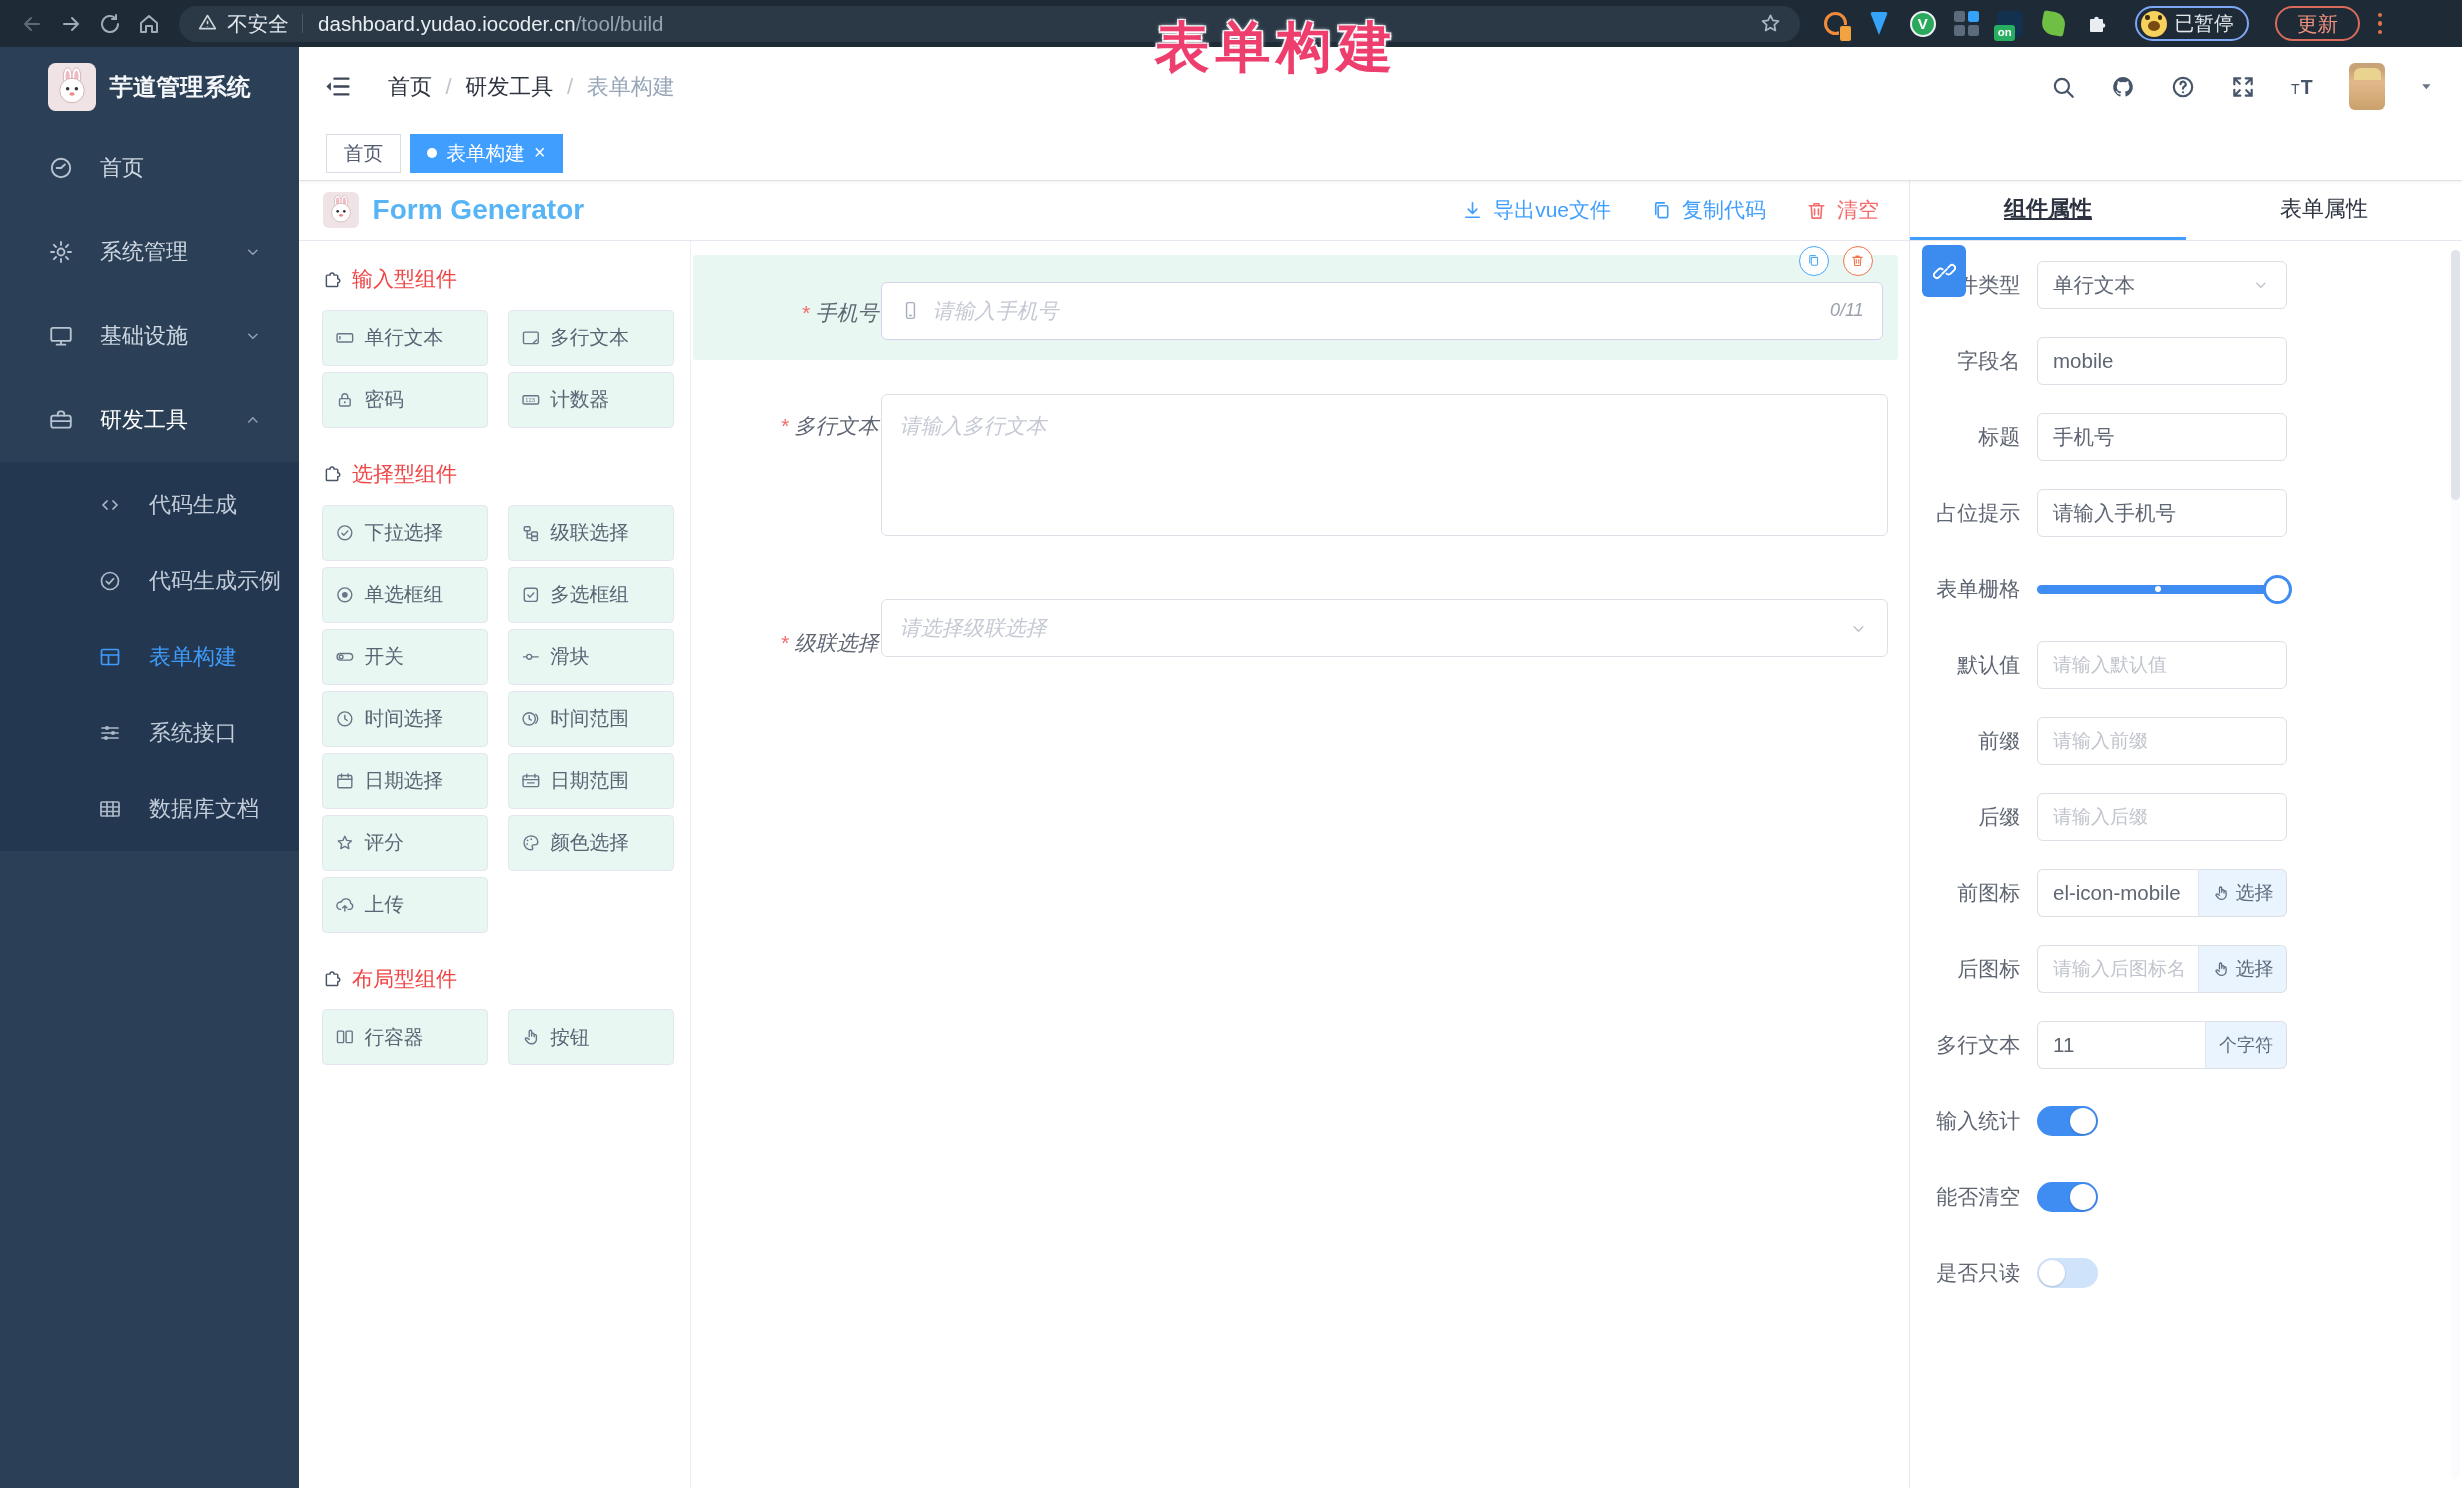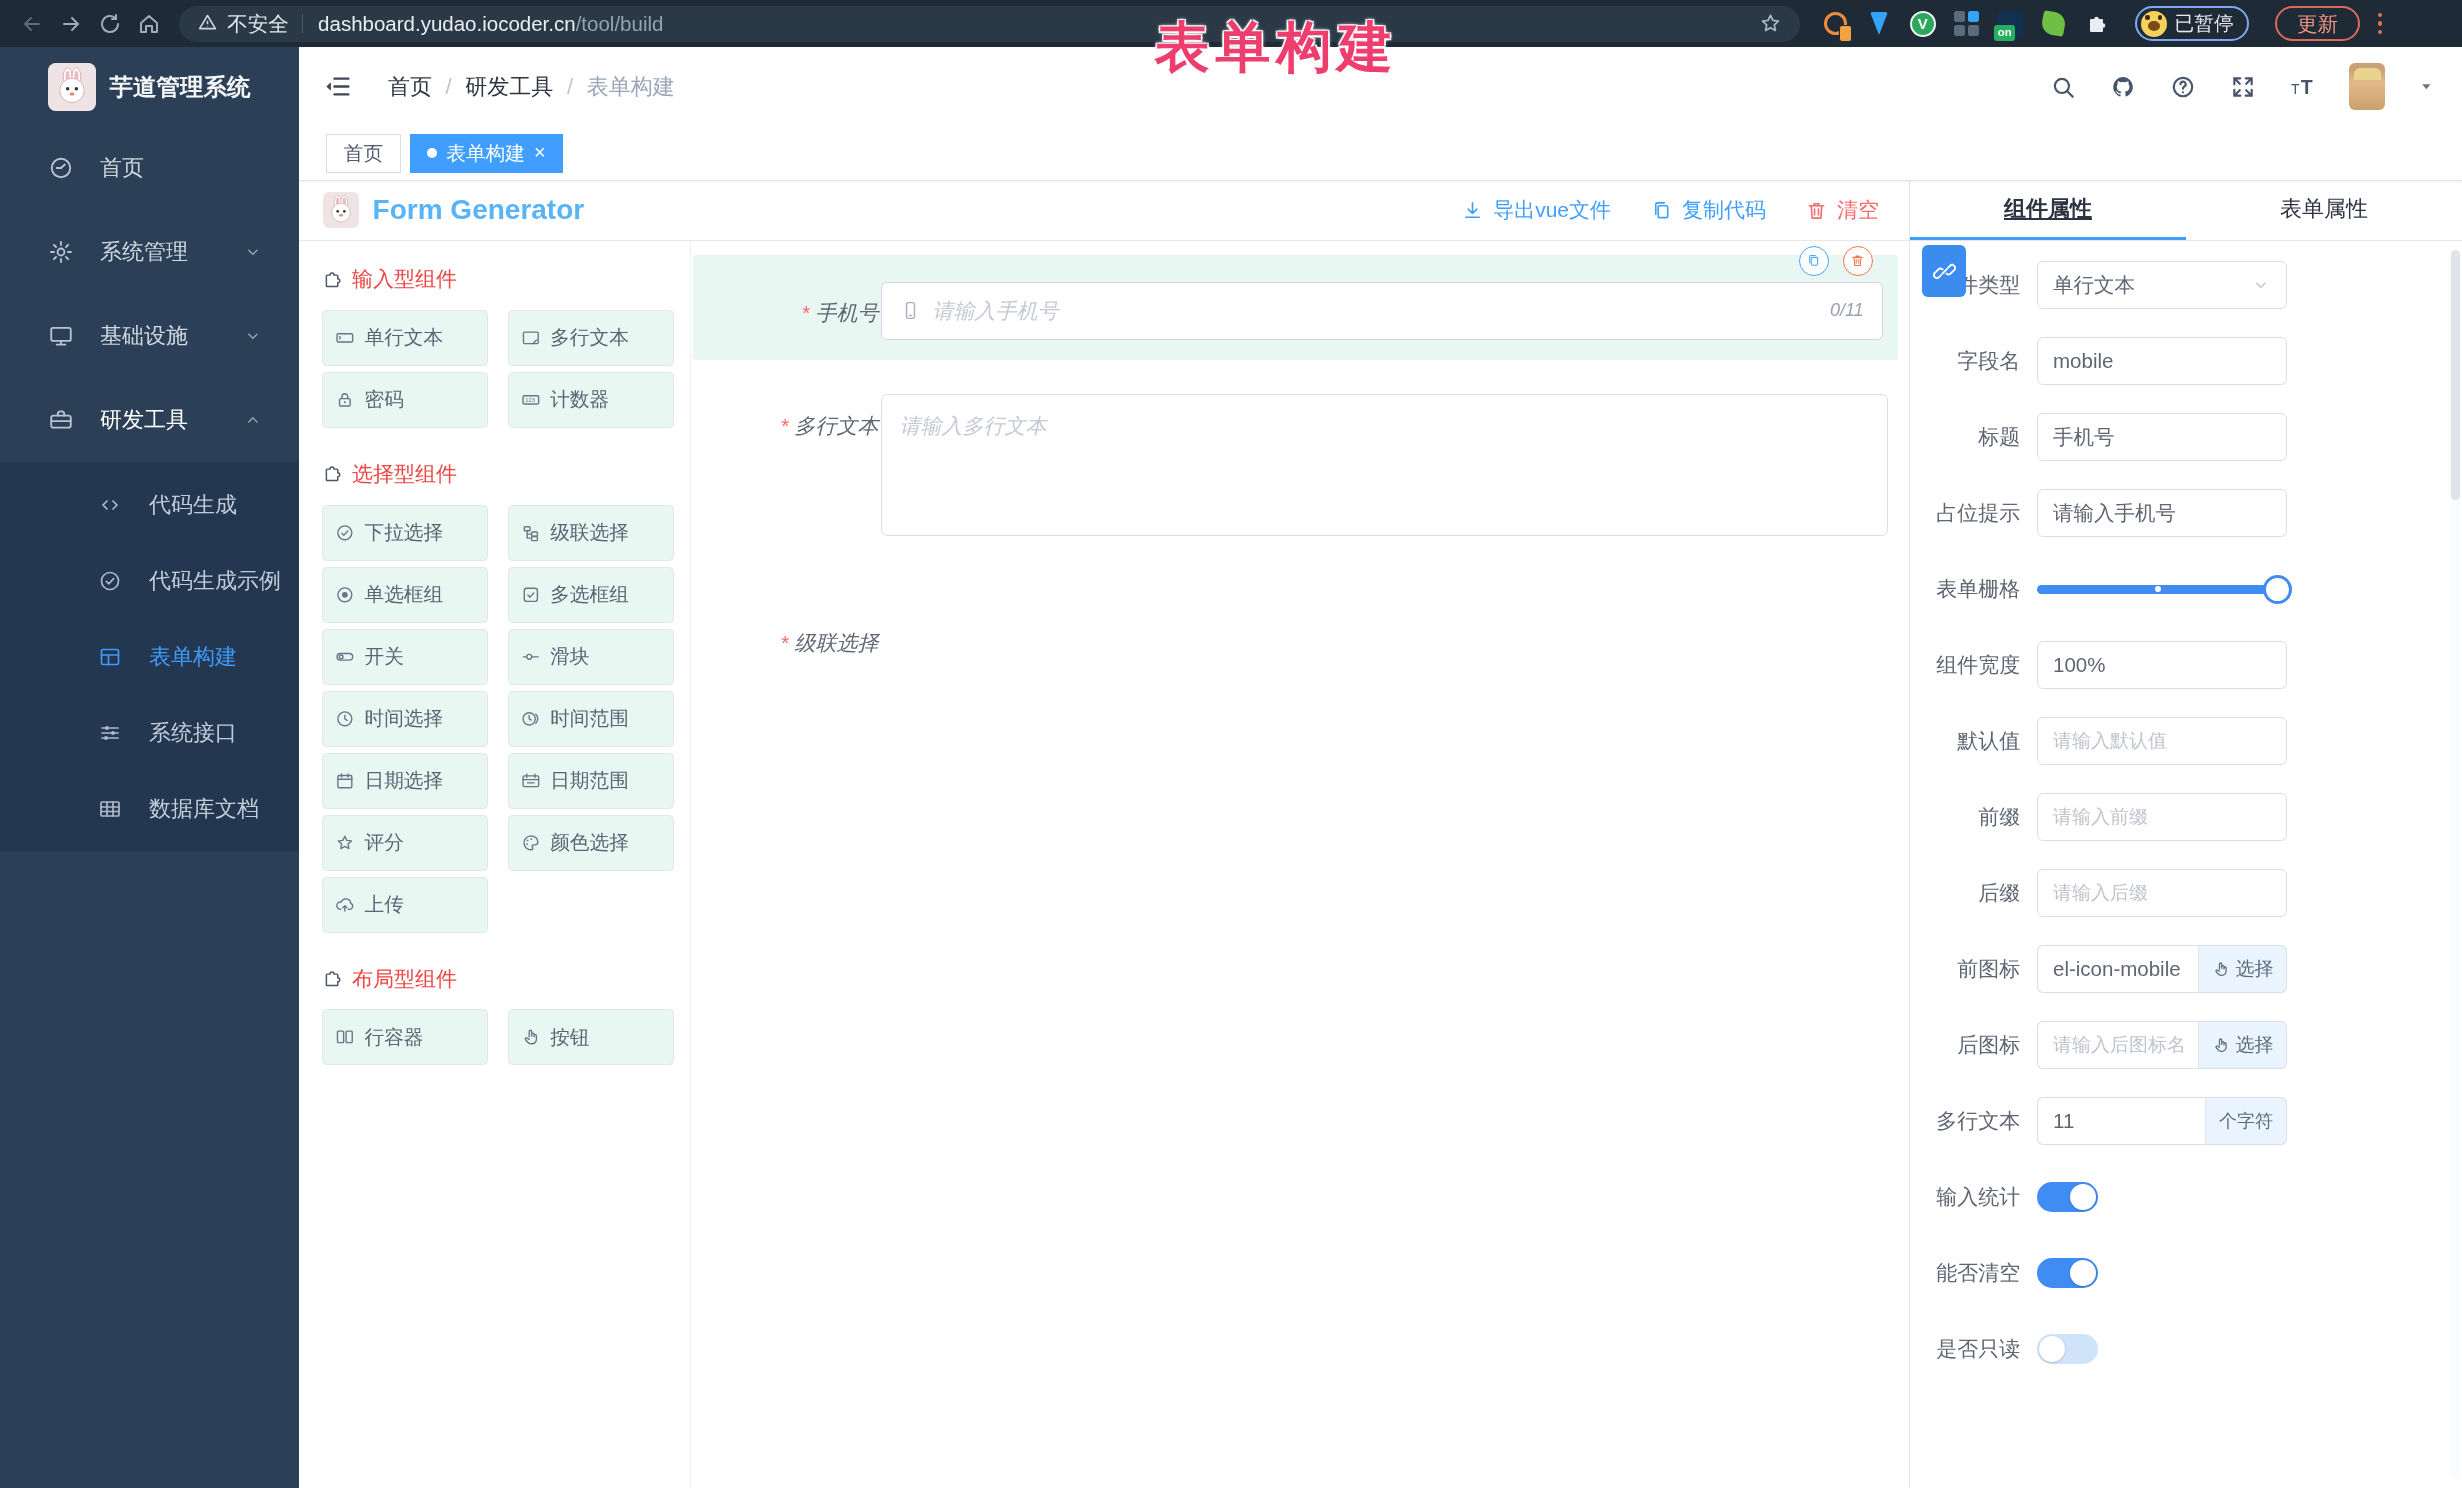--- a/index.html
+++ b/index.html
@@ -764,20 +764,28 @@
           </svg>
         </span>
       </div>
     </div>
     <div class="cfield cf-1">
       <div class="clabel"><span class="req">*</span><span>多行文本</span></div>
       <div class="ctextarea"><span class="cplaceholder">请输入多行文本</span></div>
     </div>
     <div class="cfield cf-2">
       <div class="clabel"><span class="req">*</span><span>级联选择</span></div>
+      <div class="cselect">
+        <span class="cplaceholder">请选择级联选择</span>
+        <span class="chev">
+          <svg viewBox="0 0 24 24" fill="none" stroke="currentColor" stroke-width="1.7" stroke-linecap="round" stroke-linejoin="round">
+            <path d="M7 10l5 5 5-5"></path>
+          </svg>
+        </span>
+      </div>
     </div>
   </div>
 
 <div class="panel">
   <div class="panel-tabs" id="panel-tabs">
       <div class="ptab active">组件属性</div>
       <div class="ptab">表单属性</div>
     </div>
   <div class="link-btn">
       <svg viewBox="0 0 24 24" fill="none" stroke="currentColor" stroke-width="2" stroke-linecap="round">
@@ -825,28 +833,20 @@
         </div>
       </div>
       <div class="prow">
         <div class="plabel">表单栅格</div>
         <div class="pctrl">
           <div class="pslider">
             <div class="ptrack">
               <span class="pmark"></span>
               <span class="phandle"></span>
             </div>
-          </div>
-        </div>
-      </div>
-      <div class="prow">
-        <div class="plabel">组件宽度</div>
-        <div class="pctrl">
-          <div class="pbox">
-            <span>100%</span>
           </div>
         </div>
       </div>
       <div class="prow">
         <div class="plabel">默认值</div>
         <div class="pctrl">
           <div class="pbox">
             <span class="ph">请输入默认值</span>
           </div>
         </div>

